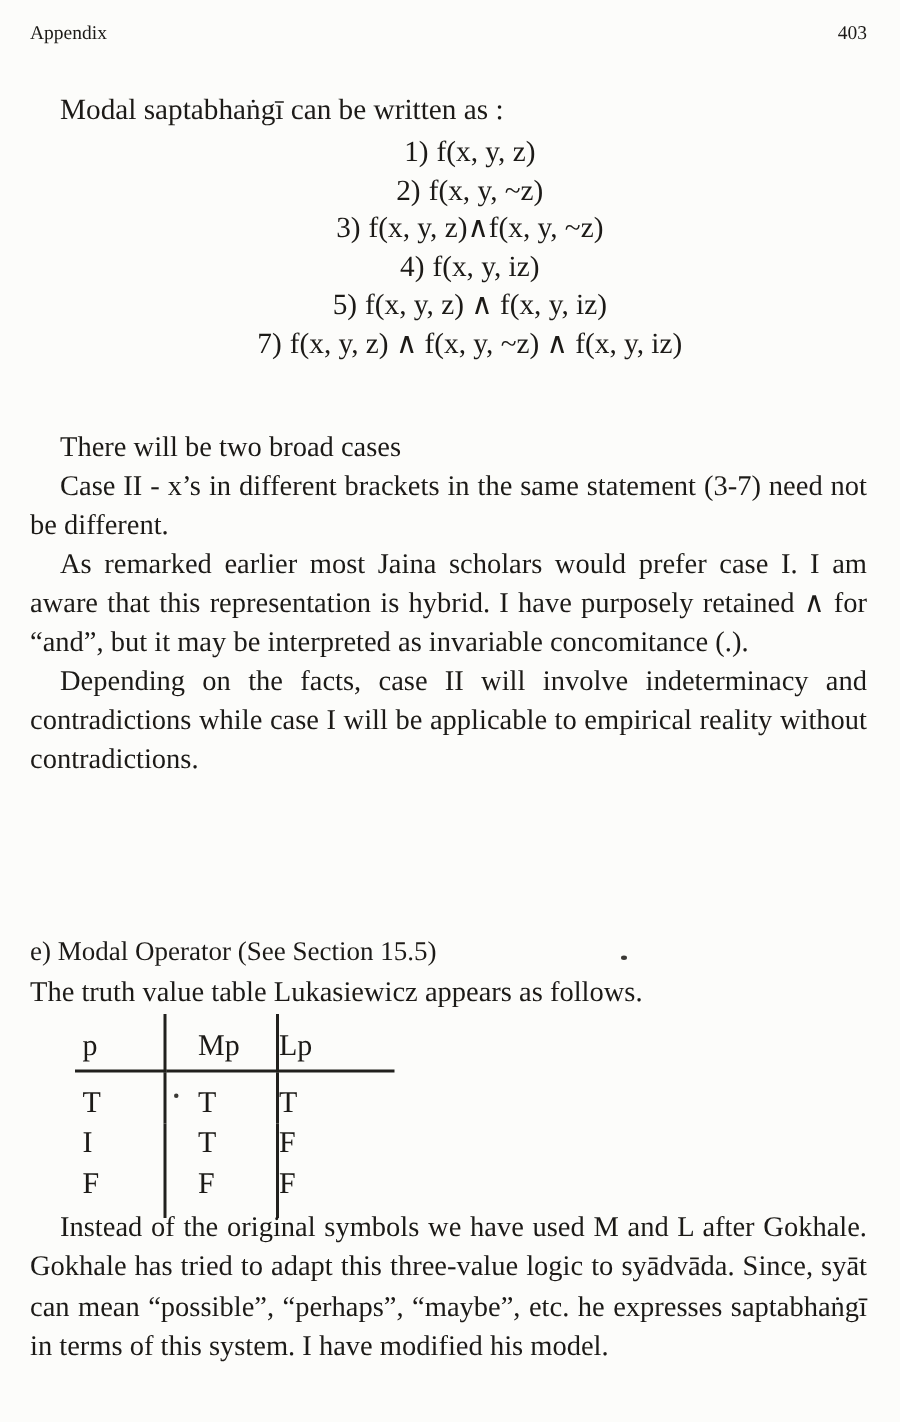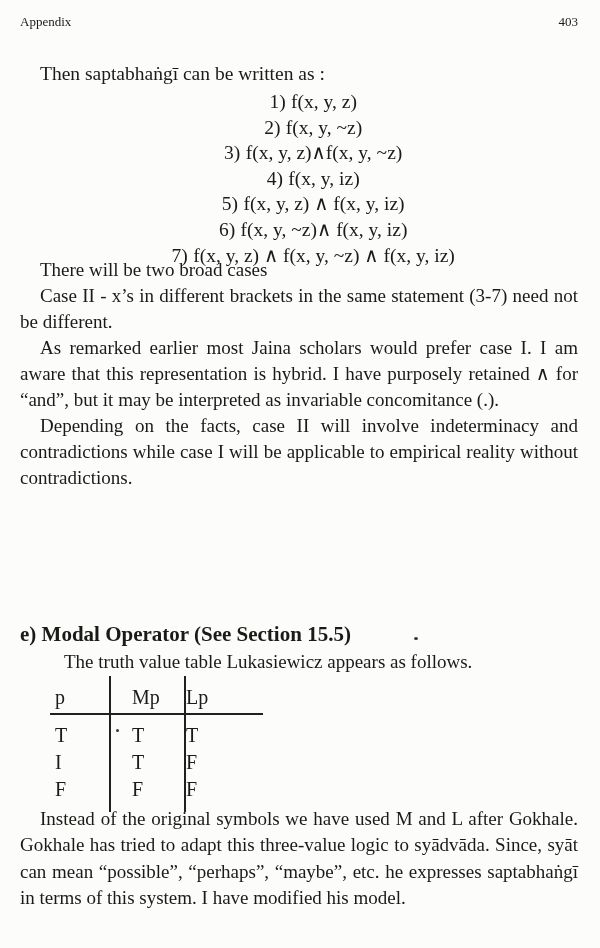--- a/index.html
+++ b/index.html
@@ -38,32 +38,32 @@
     text-align:center;
   }
   .flist .row{line-height:25.6px;white-space:nowrap;}
   .flist .num{display:inline-block;width:27px;}
 
   
   .bodyblock{
     position:absolute;left:20px;width:558px;
     font-size:19px;line-height:26px;
   }
-  #body1{top:257px;}
+  #body1{top:286px;}
   .para{margin:0;}
   .para.just{text-align:justify;}
   .para.ind{text-indent:20px;}
   .it{}
 
   
   .sect{position:absolute;top:620px;left:20px;right:20px;}
   .shead{
-    margin:0;font-size:21px;line-height:28px;font-weight:bold;
+    margin:0;font-size:18px;line-height:28px;font-weight:normal;
   }
-  .lead{font-size:19px;line-height:26px;margin-top:1px;margin-left:44px;}
+  .lead{font-size:19px;line-height:26px;margin-top:1px;}
 
   
   .ttable{
     position:absolute;top:676px;left:50px;
     border-collapse:collapse;font-size:20px;
   }
   .ttable th{
     font-weight:normal;text-align:left;
     padding:10px 0 4px 0;
     border-bottom:2.5px solid var(--rule);
@@ -94,29 +94,28 @@
 </head>
 <body>
 
 <div class="page">
 
   <div class="pg-header">
     <span>Appendix</span>
     <span>403</span>
   </div>
 
-  <div class="intro" id="intro"><span>Then </span><span class="it">saptabhaṅgī</span><span> can be written as :</span></div>
+  <div class="intro" id="intro"><span>Modal </span><span class="it">saptabhaṅgī</span><span> can be written as :</span></div>
 
   <div class="flist" id="flist">
       <div class="row"><span class="num">1)</span><span>f(x, y, z)</span></div>
       <div class="row"><span class="num">2)</span><span>f(x, y, ~z)</span></div>
       <div class="row"><span class="num">3)</span><span>f(x, y, z)∧f(x, y, ~z)</span></div>
       <div class="row"><span class="num">4)</span><span>f(x, y, iz)</span></div>
       <div class="row"><span class="num">5)</span><span>f(x, y, z) ∧ f(x, y, iz)</span></div>
-      <div class="row"><span class="num">6)</span><span>f(x, y, ~z)∧ f(x, y, iz)</span></div>
       <div class="row"><span class="num">7)</span><span>f(x, y, z) ∧ f(x, y, ~z) ∧ f(x, y, iz)</span></div>
     </div>
 
   <div class="bodyblock" id="body1">
       <div class="para ind"><span>There will be two broad cases</span></div>
       <div class="para ind just"><span>Case II - x’s in different brackets in the same statement (3-7) need not be different.</span></div>
       <div class="para ind just"><span>As remarked earlier most Jaina scholars would prefer case I. I am aware that this representation is hybrid. I have purposely retained ∧ for “and”, but it may be interpreted as invariable concomitance (.).</span></div>
       <div class="para ind just"><span>Depending on the facts, case II will involve indeterminacy and contradictions while case I will be applicable to empirical reality without contradictions.</span></div>
     </div>
 

